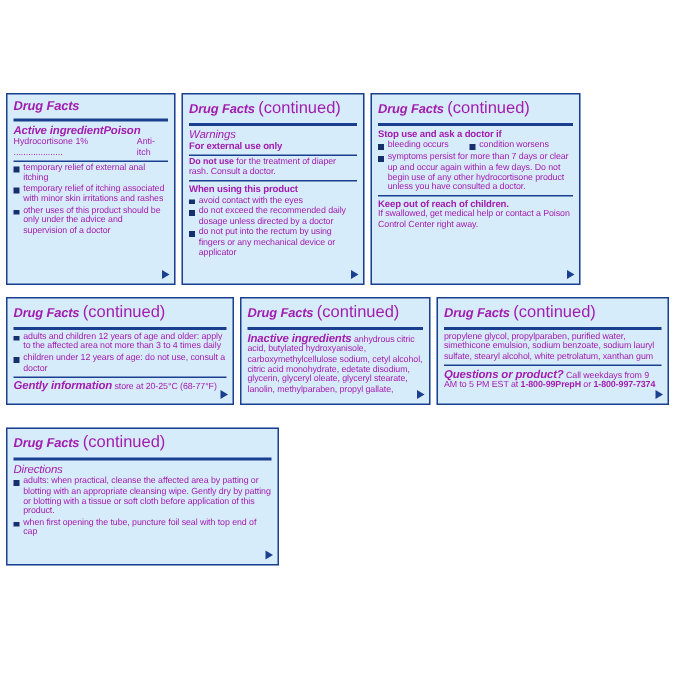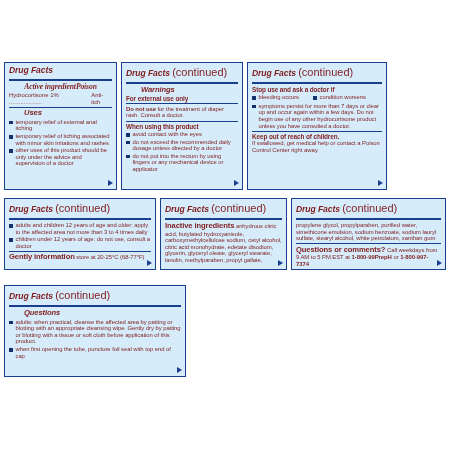--- a/index.html
+++ b/index.html
@@ -9,21 +9,21 @@
     font-family: "Liberation Sans", sans-serif;
     overflow: hidden;
   }
   #root { position: relative; width: 450px; height: 450px; }
 
   
   .panel {
     position: absolute;
     background: #d7ecfb;
     border: 1.5px solid #1b3f8f;
-    color: #7f1d1d;
+    color: #a21caf;
     padding: 3px 4px 8px 4px;
     line-height: 1.12;
     overflow: hidden;
   }
   .panel::after {
     
     content: "";
     position: absolute;
     right: 3px; bottom: 3px;
     width: 0; height: 0;
@@ -44,44 +44,42 @@
     font-weight: normal;
     font-style: normal;
     font-size: 11px;
     letter-spacing: 0;
   }
   .rule        { border-top: 1.1px solid #1b3f8f; margin: 1.5px 0 1.5px 0; }
   .rule-thick  { border-top: 2.6px solid #1b3f8f; margin: 2px 0 2px 0; }
 
   .sect {
     font-size: 7.6px;
-    font-weight: bold;
+    font-weight: normal;
     font-style: italic;
     letter-spacing: -0.1px;
-    margin-left: 15px;
   }
   .sect-plain {
     font-size: 6.4px;
     font-weight: bold;
     letter-spacing: -0.1px;
   }
   .body, .bullets li {
     font-size: 5.9px;
     letter-spacing: -0.05px;
   }
 
   .ai-row {
     display: flex;
-    justify-content: center;
+    justify-content: flex-start;
     align-items: baseline;
     font-size: 7.6px;
     font-weight: bold;
     font-style: italic;
     letter-spacing: -0.1px;
-    font-family: Liberation Serif, serif;
   }
   .ai-val {
     display: flex;
     justify-content: space-between;
     font-size: 5.9px;
     margin-top: 0.5px;
   }
 
   ul.bullets { list-style: none; margin: 1px 0 0 0; }
   ul.bullets li {
@@ -96,21 +94,21 @@
     width: 3.6px; height: 3.6px;
     background: #16306e;
   }
 
   .inline-row { display: flex; gap: 14px; }
   .inline-row li { margin-bottom: 0; }
 
   .lead-bold { font-weight: bold; }
   .run { font-size: 5.9px; letter-spacing: -0.05px; }
   .run .hd {
-    font-weight: bold; 
+    font-weight: bold; font-style: italic;
     font-size: 7.6px; letter-spacing: -0.1px; text-align: right;
   }
 </style>
 </head>
 <body>
 
 <div id="root">
 
   <div class="panel" style="left:4px; top:62px; width:113px; height:128px;">
     <div class="dfhead">
@@ -119,21 +117,20 @@
     <div class="rule-thick"></div>
     <div class="ai-row">
       <span>Active ingredient</span>
       <span>Poison</span>
     </div>
     <div class="ai-val">
       <span>Hydrocortisone 1% ....................</span>
       <span>Anti-itch</span>
     </div>
     <div class="rule"></div>
-    <div class="sect">Uses</div>
     <ul class="bullets">
       <li>temporary relief of external anal itching</li>
       <li>temporary relief of itching associated with minor skin irritations and rashes</li>
       <li>other uses of this product should be only under the advice and supervision of a doctor</li>
     </ul>
   </div>
 
   <div class="panel" style="left:121px; top:62px; width:122px; height:128px;">
     <div class="dfhead">
       <span>Drug Facts</span>
@@ -205,31 +202,31 @@
 
   <div class="panel" style="left:291px; top:198px; width:155px; height:72px;">
     <div class="dfhead">
       <span>Drug Facts</span>
       <span class="cont">(continued)</span>
     </div>
     <div class="rule-thick"></div>
     <div class="body">propylene glycol, propylparaben, purified water, simethicone emulsion, sodium benzoate, sodium lauryl sulfate, stearyl alcohol, white petrolatum, xanthan gum</div>
     <div class="rule"></div>
     <div class="run">
-      <span class="hd">Questions or comments?</span>
+      <span class="hd">Questions or product?</span>
       <span>Call weekdays from 9 AM to 5 PM EST at </span><span class="lead-bold">1-800-99PrepH</span><span> or </span><span class="lead-bold">1-800-997-7374</span>
     </div>
   </div>
 
   <div class="panel" style="left:4px; top:285px; width:182px; height:92px;">
     <div class="dfhead">
       <span>Drug Facts</span>
       <span class="cont">(continued)</span>
     </div>
     <div class="rule-thick"></div>
-    <div class="sect">Questions</div>
+    <div class="sect">Directions</div>
     <ul class="bullets">
       <li>adults: when practical, cleanse the affected area by patting or blotting with an appropriate cleansing wipe. Gently dry by patting or blotting with a tissue or soft cloth before application of this product.</li>
       <li>when first opening the tube, puncture foil seal with top end of cap</li>
     </ul>
   </div>
 
 </div>
 
 </body></html>

